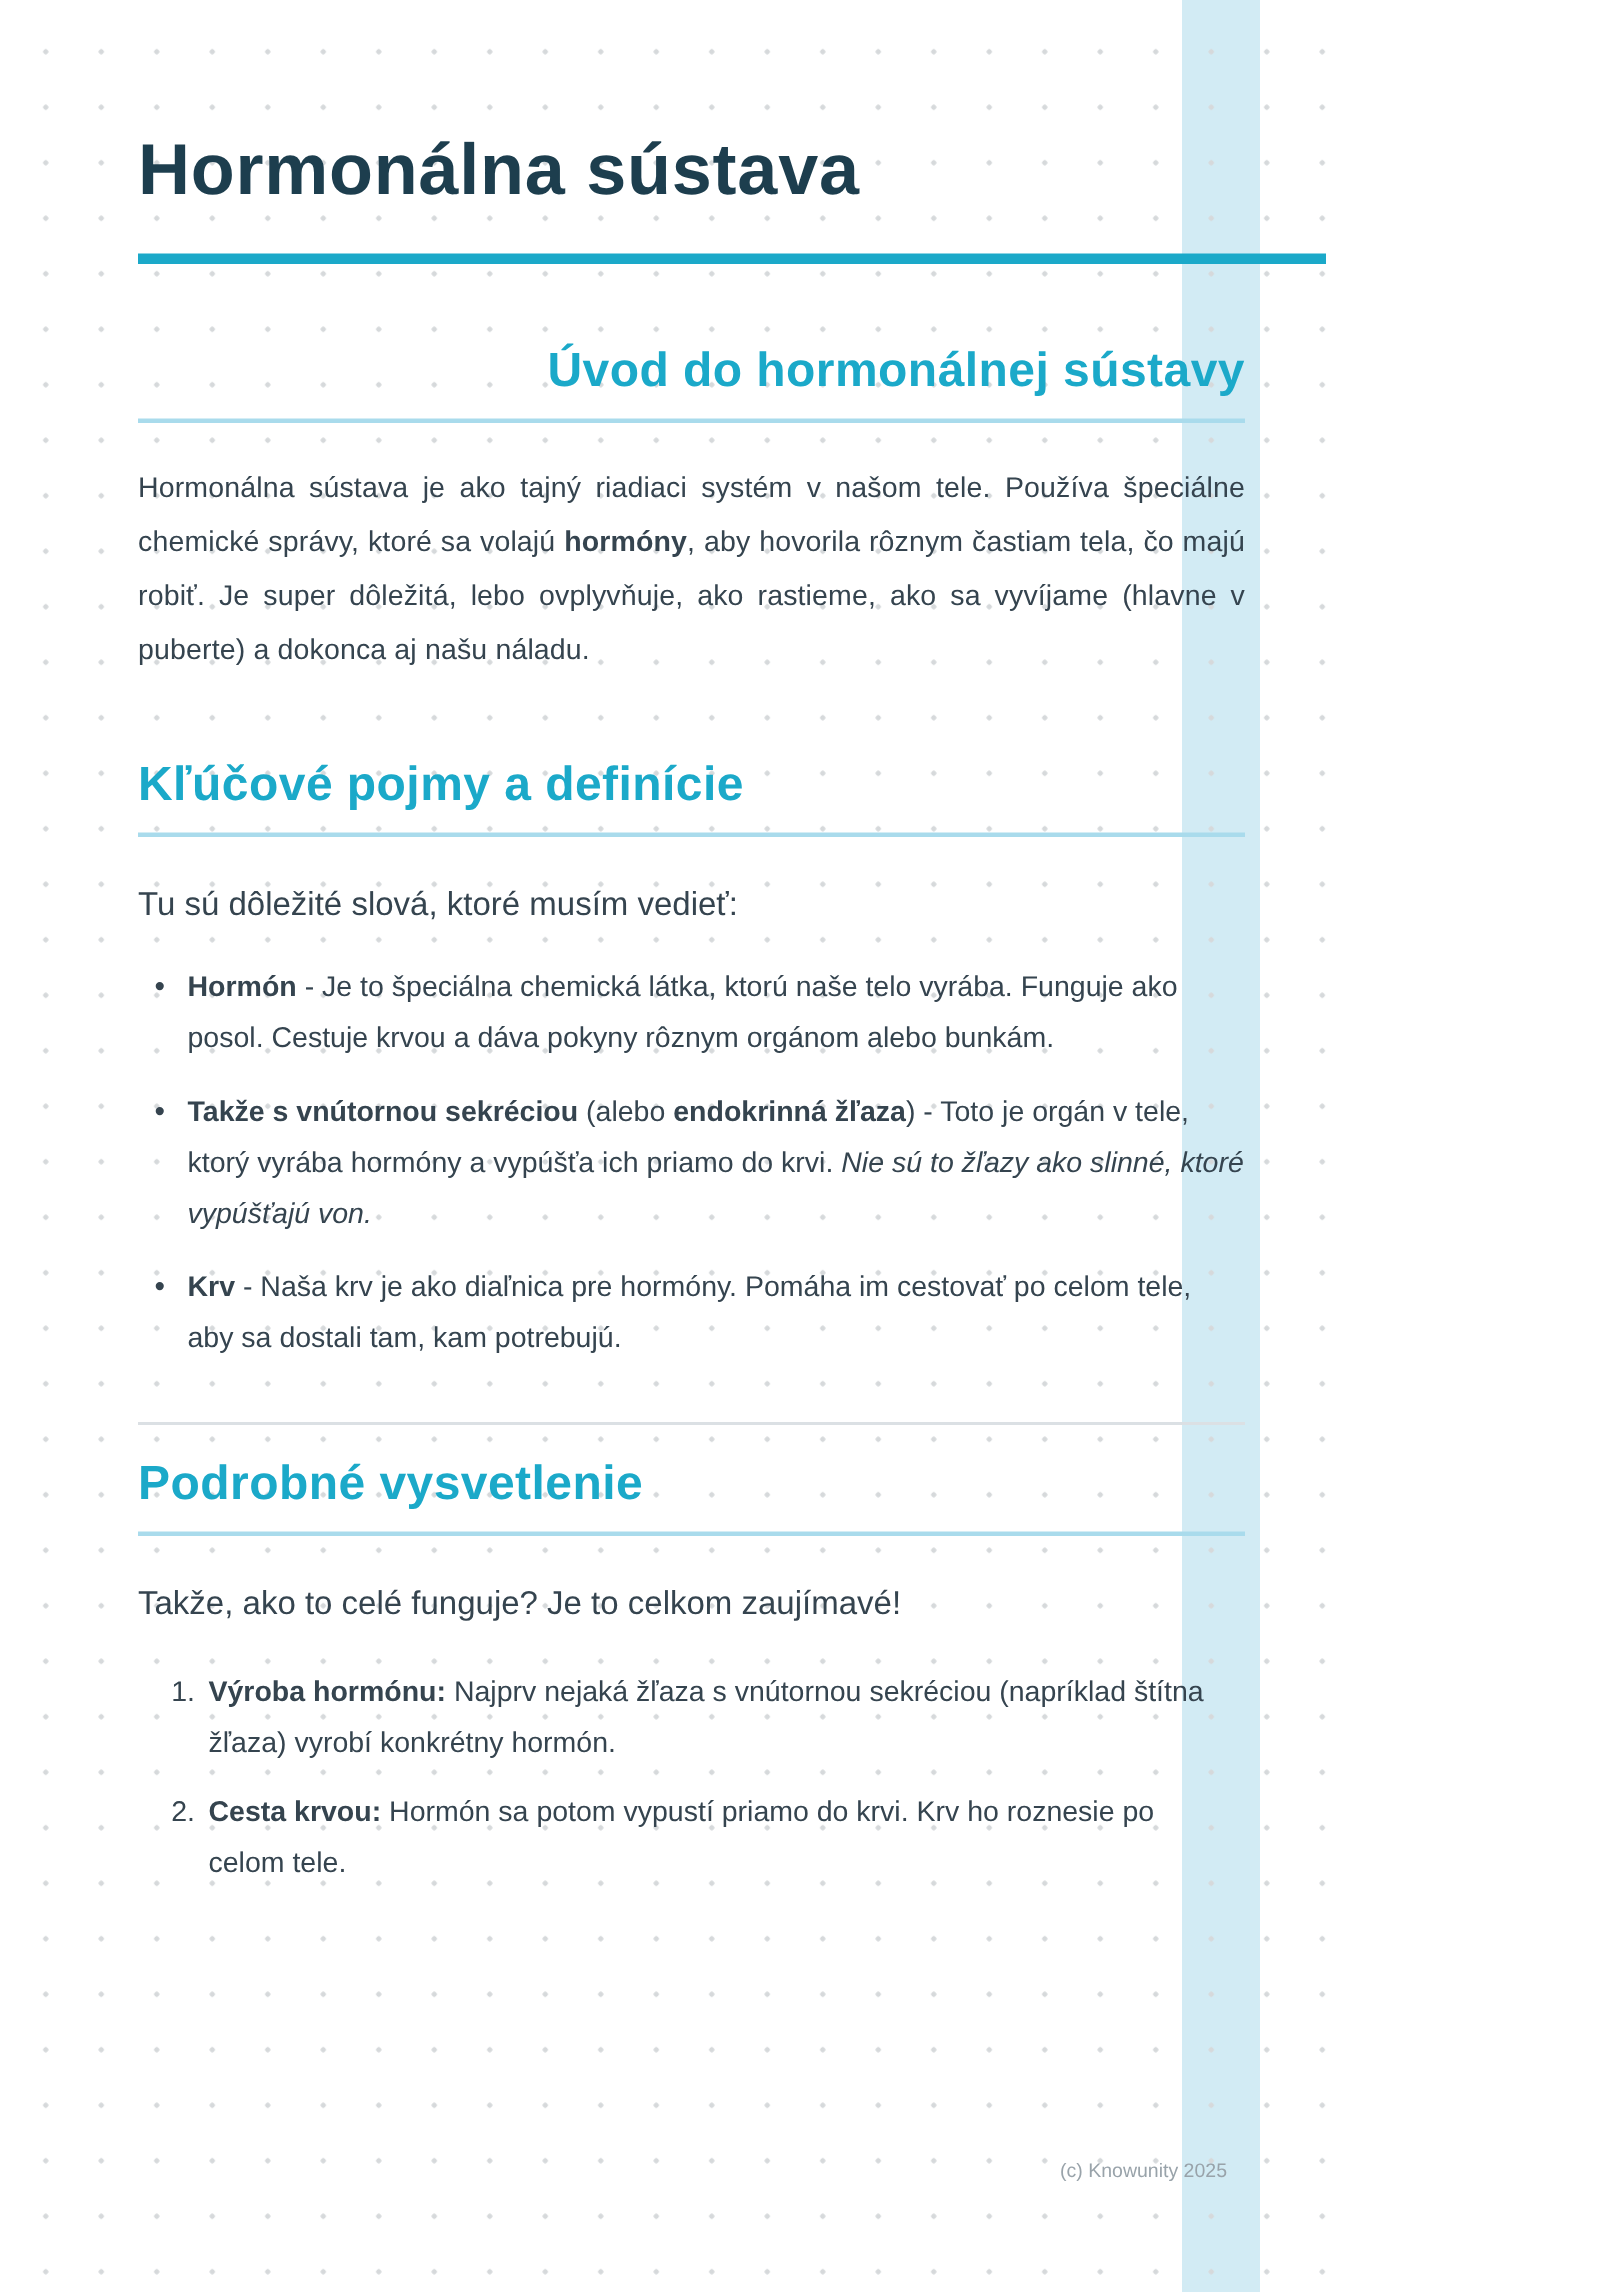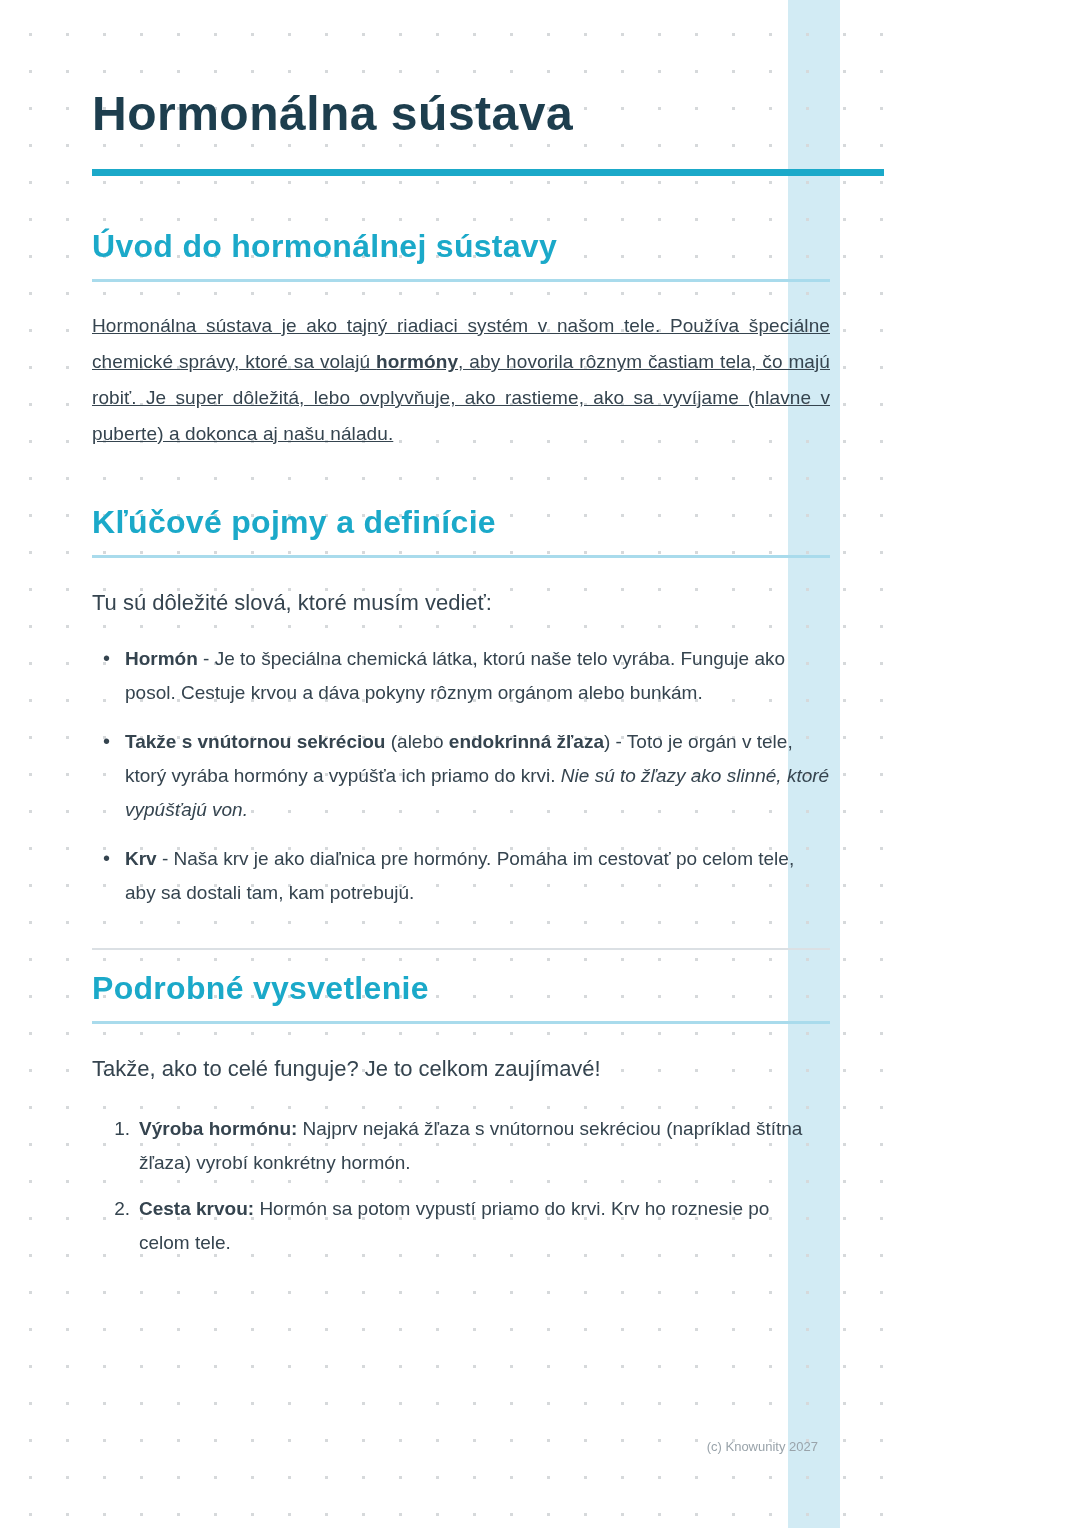--- a/index.html
+++ b/index.html
@@ -39,29 +39,28 @@
   }
   h2.section-heading {
     font-size:32px; font-weight:700;
     color:var(--accent, #1ba9c9);
     letter-spacing:0.3px;
   }
   .heading-underline {
     margin-top:14px; height:3px; width:738px;
     background:var(--underline, #a9dbec);
   }
-  .mt-intro { margin-top:52px; }
+  .mt-intro { margin-top:52px;text-align:right; }
   .mt-terms { margin-top:52px; }
   .mt-expl  { margin-top:20px; }
   p.body-par {
     margin-top:26px; width:738px;
     font-size:19px; line-height:36px;
     text-align:justify;
     letter-spacing:0.1px;
-    text-decoration:underline;
   }
   p.lead {
     margin-top:28px; width:738px;
     font-size:22px; line-height:34px;
   }
   .b { font-weight:700;text-align:center; }
   .i { font-style:italic; }
   ul.bullets {
     margin-top:22px; width:738px; list-style:none;
   }
@@ -134,14 +133,14 @@
         </div>
         <div class="step">
           <span class="num">2.</span>
           <div class="step-body"><span class="b">Cesta krvou:</span><span> Hormón sa potom vypustí priamo do krvi. Krv ho roznesie po celom tele.</span></div>
         </div>
       </div>
     </section>
 
   </div>
 
-  <div class="footer-credit">(c) Knowunity 2027</div>
+  <div class="footer-credit">(c) Knowunity 2025</div>
 </div>
 
 </body></html>

